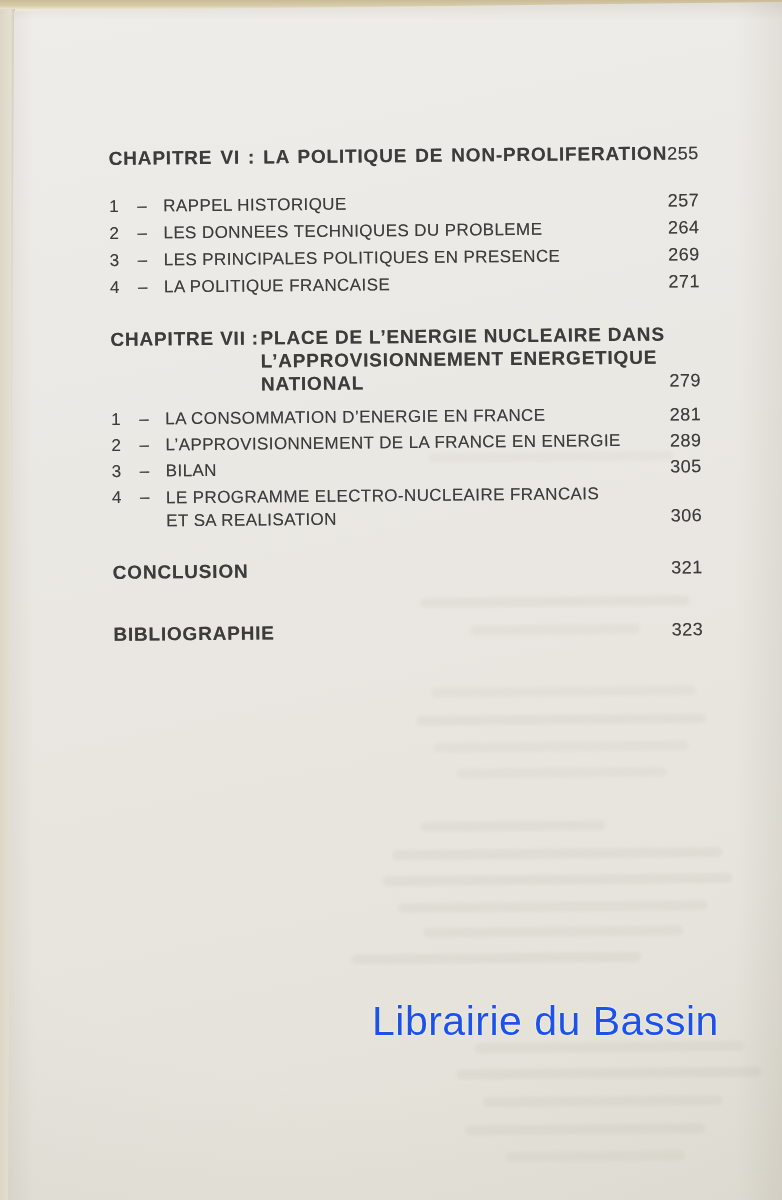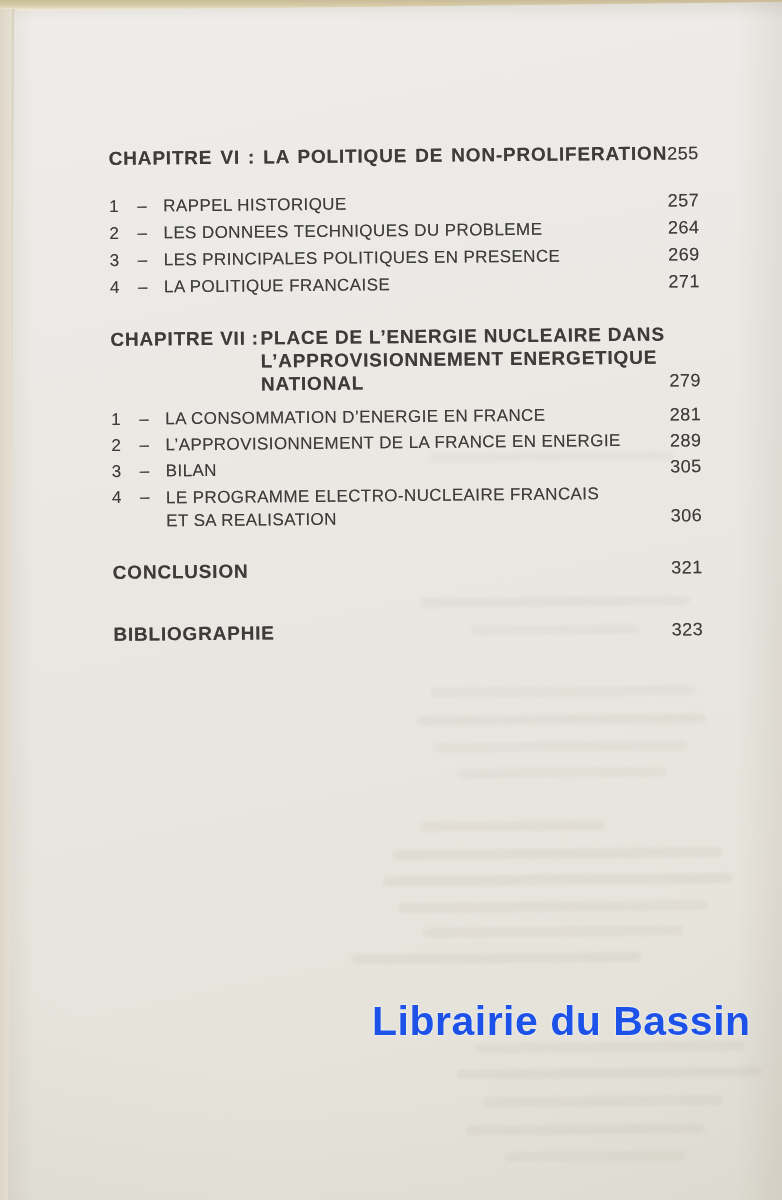--- a/index.html
+++ b/index.html
@@ -61,21 +61,21 @@
 
   .multi{align-items:flex-start;}
   .multi .ititle{line-height:22px;padding-top:3px;}
   .subline{display:flex;justify-content:space-between;align-items:baseline;}
 
   .conclusion{margin-top:29px;}
   .biblio{margin-top:40px;}
 
   .watermark{
     position:absolute;left:372px;top:998px;
-    font-size:41px;font-weight:700;letter-spacing:.5px;white-space:nowrap;
+    font-size:41px;font-weight:400;letter-spacing:.5px;white-space:nowrap;
     color:#1d52e8;
     text-shadow:0 0 2px rgba(255,255,255,.9),0 0 1px rgba(255,255,255,.95);
   }
 </style>
 </head>
 <body>
 
 <div class="frame">
   <div class="under-top"></div>
   <div class="under-left"></div>

